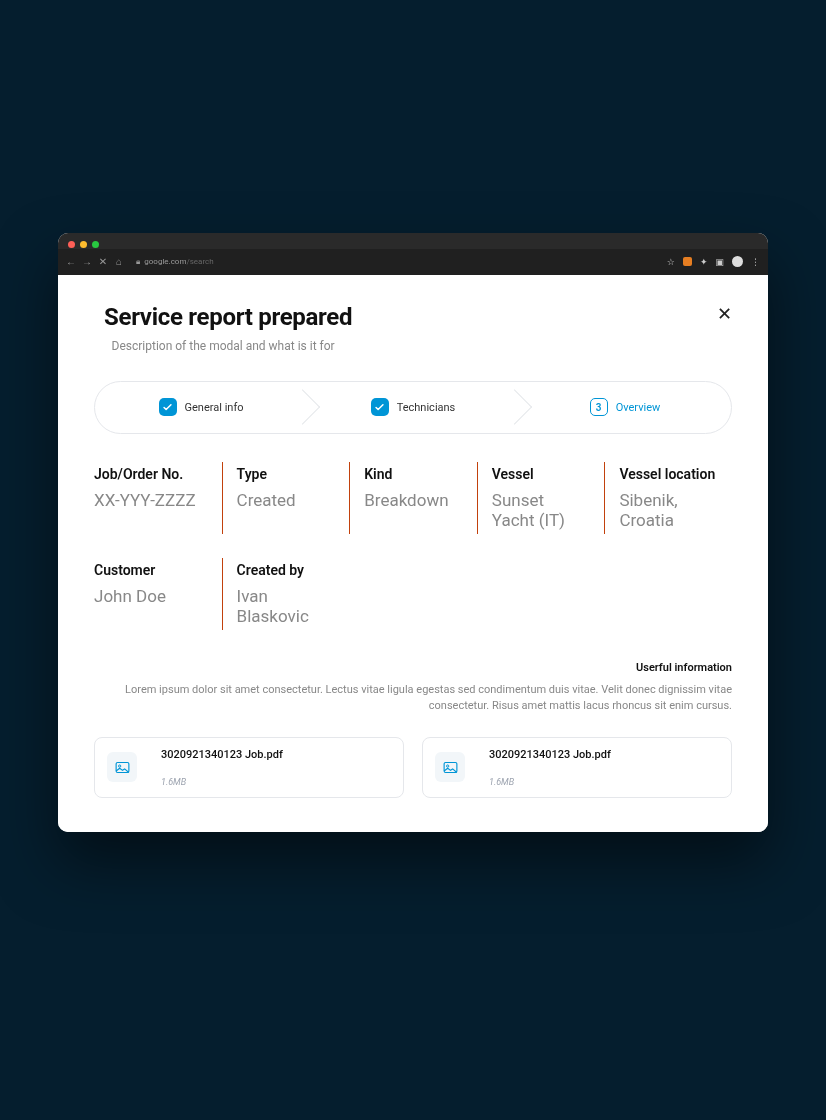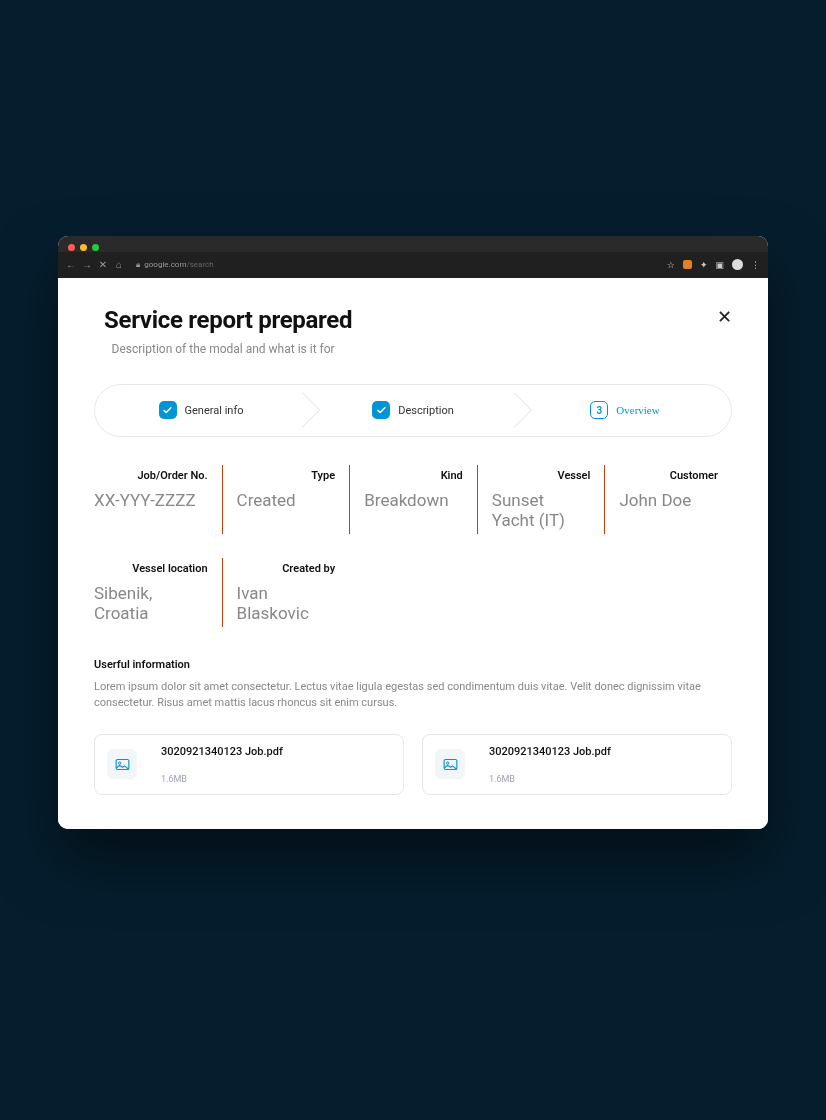--- a/index.html
+++ b/index.html
@@ -183,49 +183,48 @@
       font-weight: 600;
       z-index: 1;
     }
     .step-label {
       font-size: 11px;
       color: #333;
       z-index: 1;
     }
     .step-label.active {
       color: #0095d6;
-      font-family: Liberation Serif, serif;
     }
     .details-grid {
       margin-top: 28px;
       display: grid;
       grid-template-columns: repeat(5, 1fr);
       row-gap: 24px;
     }
     .detail-cell {
       padding: 4px 14px;
       border-left: 1px solid #c2410c;
     }
     .detail-cell:nth-child(5n+1) {
       border-left: none;
       padding-left: 0;
     }
     .detail-label {
-      font-size: 11px;
+      font-size: 14px;
       font-weight: 600;
       color: #111;
-      text-align: right;
     }
     .detail-value {
       font-size: 17px;
       color: #888;
       margin-top: 8px;
     }
     .info-section {
       margin-top: 31px;
+      text-align: right;
     }
     .info-title {
       font-size: 11px;
       font-weight: 600;
       color: #111;
     }
     .info-text {
       font-size: 11px;
       color: #888;
       margin-top: 8px;
@@ -261,20 +260,21 @@
     }
     .file-name {
       font-size: 11px;
       color: #111;
       font-weight: 500;
     }
     .file-size {
       font-size: 9px;
       color: #9ca3af;
       margin-top: 16px;
+      font-style: italic;
     }
   </style>
 </head>
 <body>
 
 <div class="browser-window">
   <div class="browser-chrome">
     <div class="title-bar">
       <div class="traffic-light tl-red"></div>
       <div class="traffic-light tl-yellow"></div>
@@ -321,21 +321,21 @@
             </svg>
         </span>
         <span class="step-label">General info</span>
       </div>
       <div class="step">
         <span class="step-check">
           <svg viewBox="0 0 16 16" fill="none">
               <path d="M3 8l3 3 7-7" stroke="#fff" stroke-width="2.2" stroke-linecap="round" stroke-linejoin="round"></path>
             </svg>
         </span>
-        <span class="step-label">Description</span>
+        <span class="step-label">Technicians</span>
       </div>
       <div class="step">
         <span class="step-num">3</span>
         <span class="step-label active">Overview</span>
       </div>
     </div>
 
     <div class="details-grid">
       <div class="detail-cell">
         <div class="detail-label">Job/Order No.</div>
@@ -347,26 +347,26 @@
       </div>
       <div class="detail-cell">
         <div class="detail-label">Kind</div>
         <div class="detail-value">Breakdown</div>
       </div>
       <div class="detail-cell">
         <div class="detail-label">Vessel</div>
         <div class="detail-value">Sunset Yacht (IT)</div>
       </div>
       <div class="detail-cell">
+        <div class="detail-label">Vessel location</div>
+        <div class="detail-value">Sibenik, Croatia</div>
+      </div>
+      <div class="detail-cell">
         <div class="detail-label">Customer</div>
         <div class="detail-value">John Doe</div>
-      </div>
-      <div class="detail-cell">
-        <div class="detail-label">Vessel location</div>
-        <div class="detail-value">Sibenik, Croatia</div>
       </div>
       <div class="detail-cell">
         <div class="detail-label">Created by</div>
         <div class="detail-value">Ivan Blaskovic</div>
       </div>
     </div>
 
     <div class="info-section">
       <div class="info-title">Userful information</div>
       <div class="info-text">Lorem ipsum dolor sit amet consectetur. Lectus vitae ligula egestas sed condimentum duis vitae. Velit donec dignissim vitae consectetur. Risus amet mattis lacus rhoncus sit enim cursus.</div>

